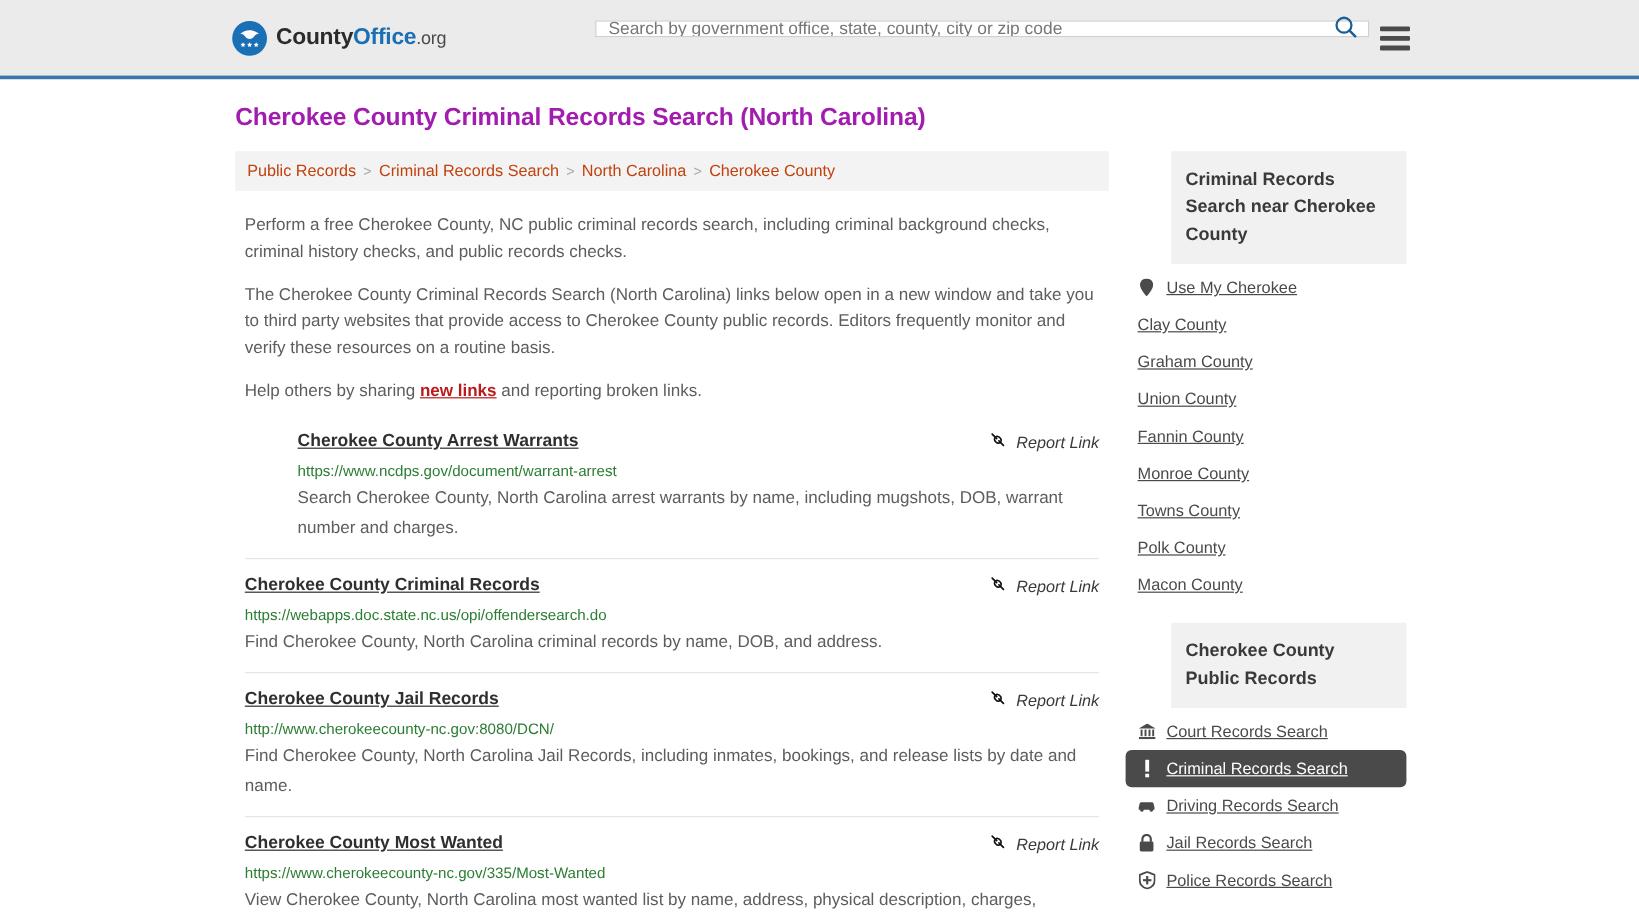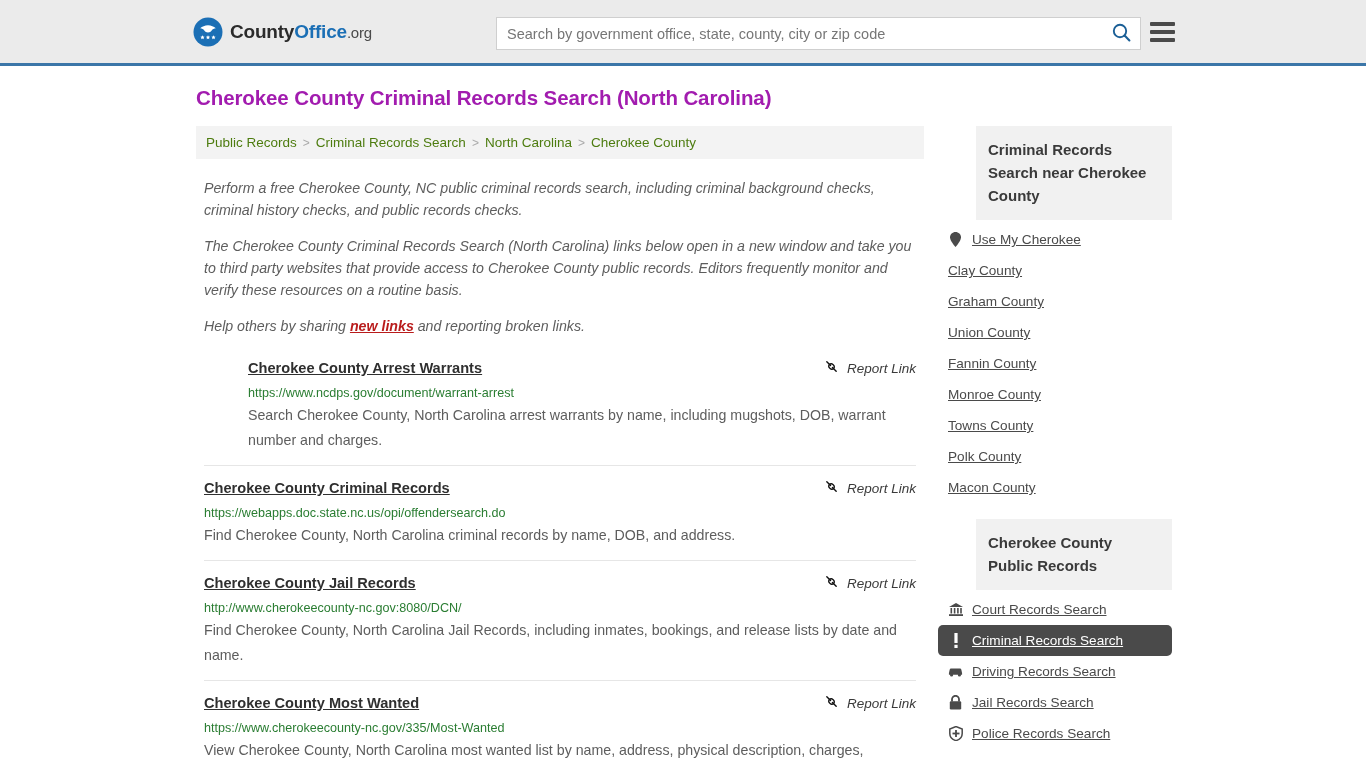--- a/index.html
+++ b/index.html
@@ -37,21 +37,21 @@
   }
   .logo-text .bold-blue { color: #1b6fb5; font-weight: 700; }
   .logo-text .plain-bold { font-weight: 700; color: #2b2b2b; }
   .logo-text .suffix { font-size: 15px; color: #4a4a4a; }
 
   .search-wrap {
     position: absolute;
     left: 496px;
     top: 17px;
     width: 645px;
-    height: 33px;
+    height: 14px;
     background: #fff;
     border: 1px solid #cfcfcf;
     display: flex;
     align-items: center;
   }
   .search-input {
     border: 0;
     outline: none;
     flex: 1;
     height: 100%;
@@ -110,28 +110,28 @@
     background: #f3f3f3;
     height: 33px;
     display: flex;
     align-items: center;
     padding: 0 10px;
     font-size: 13.5px;
     color: #777;
     gap: 6px;
   }
   .breadcrumb a {
-    color: #4d7c0f;
+    color: #c2410c;
     text-decoration: none;
     white-space: nowrap;
   }
   .crumb-sep { color: #aaa; font-size: 12px; }
 
   
-  .intro { padding: 0 8px; font-style: italic; }
+  .intro { padding: 0 8px; }
   .intro p {
     font-size: 14.2px;
     line-height: 22px;
     color: #5d5d5d;
     margin: 14px 0;
   }
   .intro p:first-child { margin-top: 18px; }
   .inline-link {
     color: #b91c1c;
     font-weight: 700;

